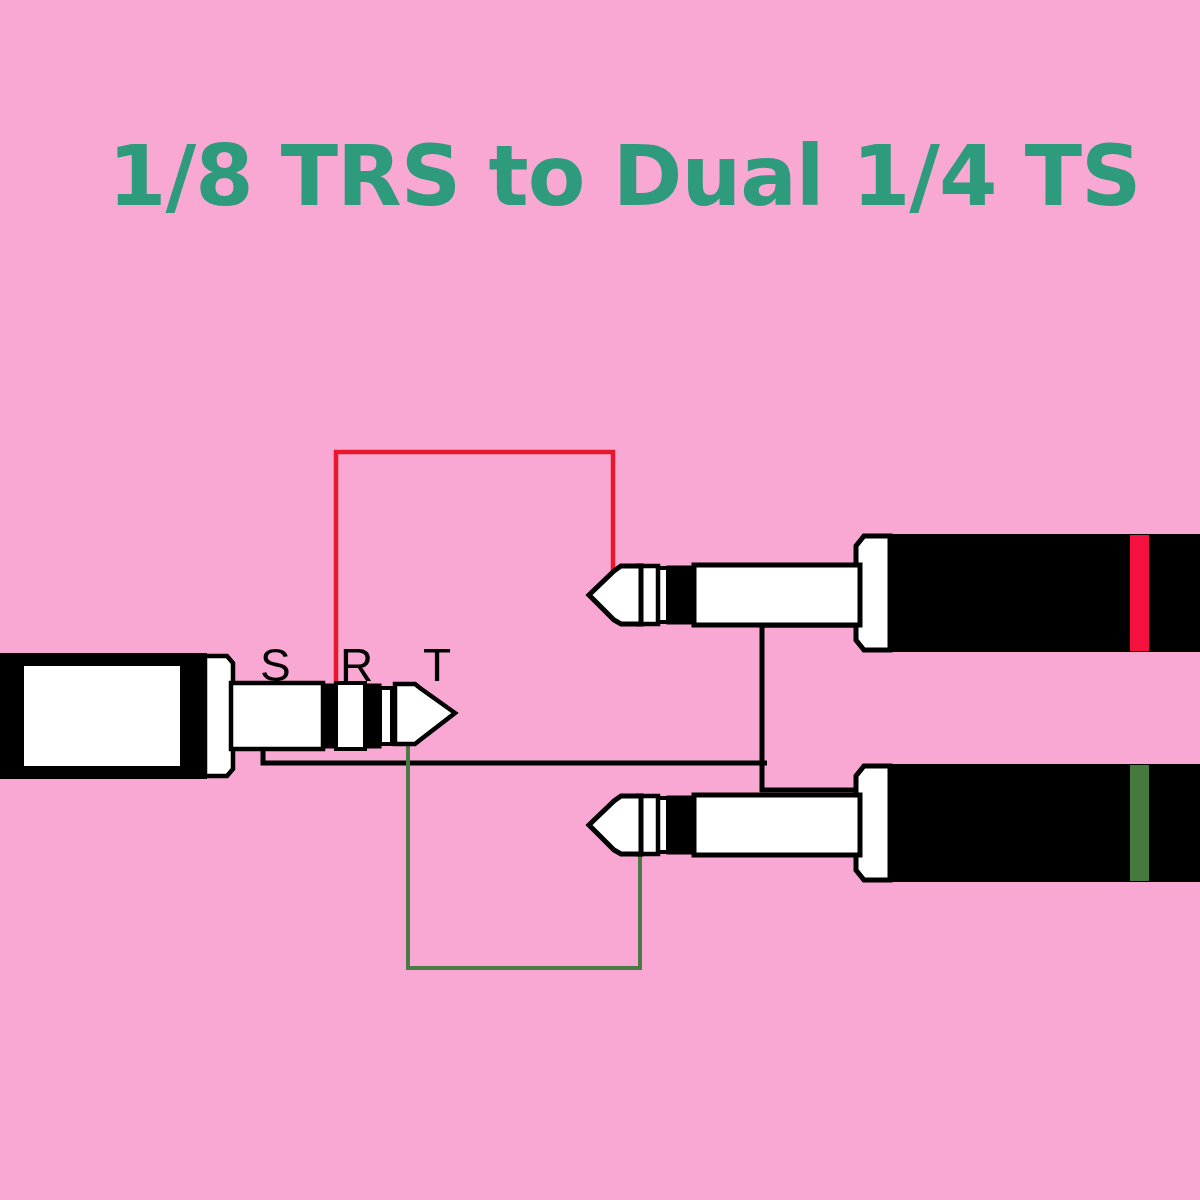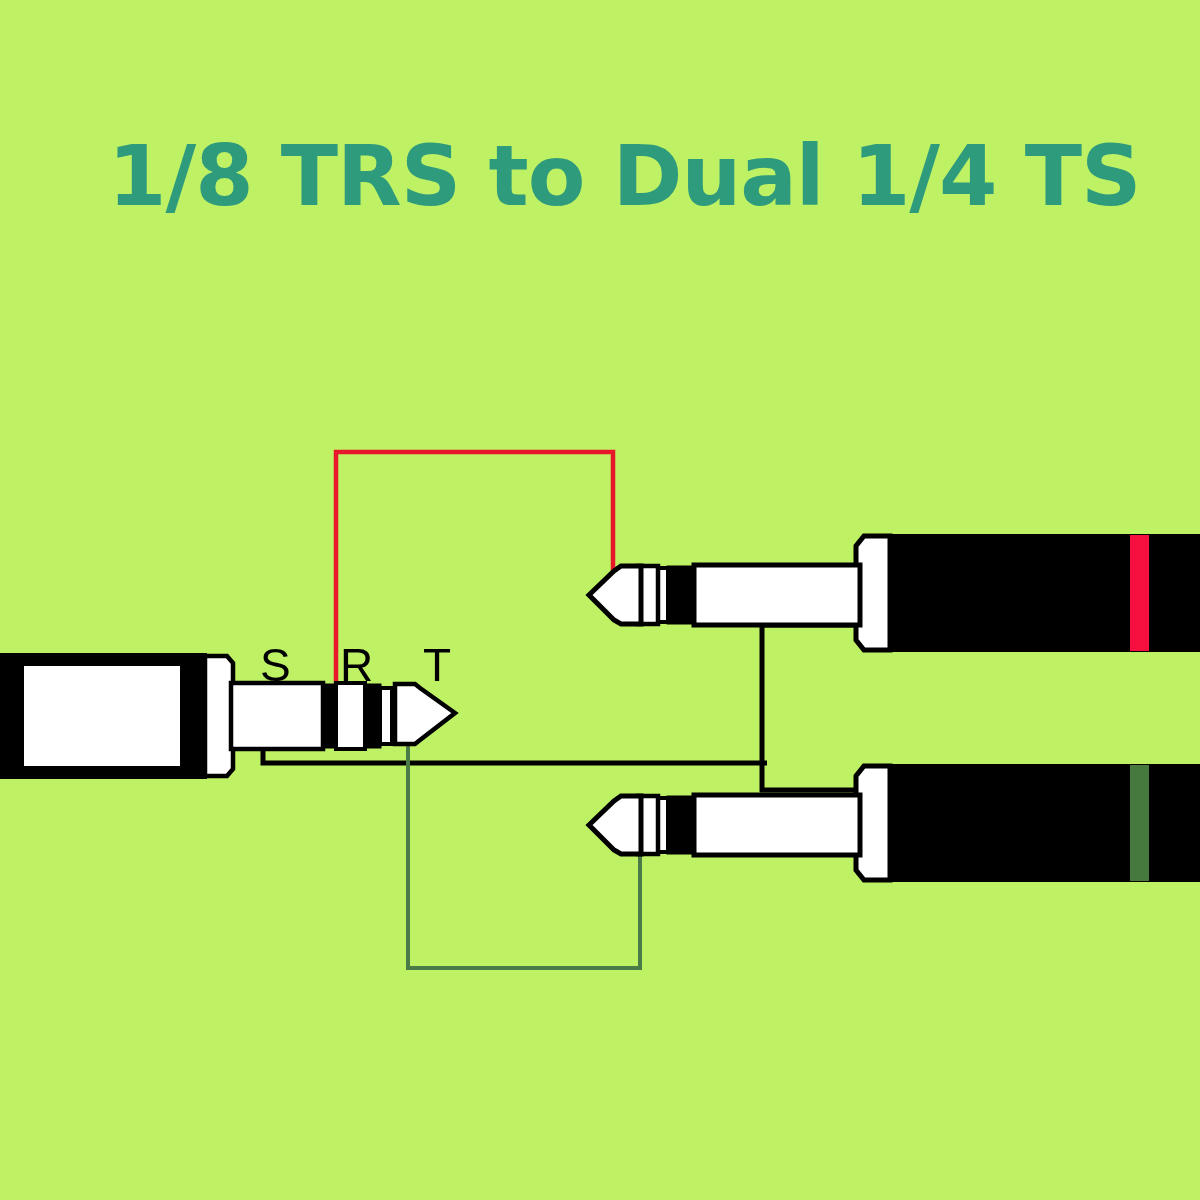--- a/index.html
+++ b/index.html
@@ -7,21 +7,21 @@
     padding: 0;
     background: #ffffff;
   }
   body {
     font-family: "Liberation Sans", sans-serif;
   }
   #stage {
     position: relative;
     width: 1200px;
     height: 1200px;
-    background: #bef264;
+    background: #f9a8d4;
     overflow: hidden;
   }
   #diagram {
     position: absolute;
     left: 0;
     top: 0;
     width: 1200px;
     height: 1200px;
     display: block;
   }

